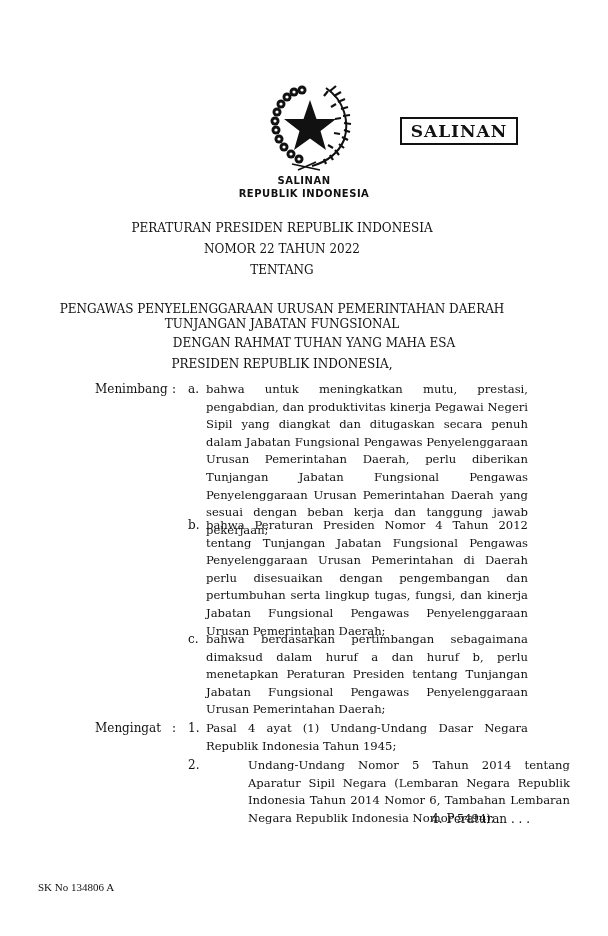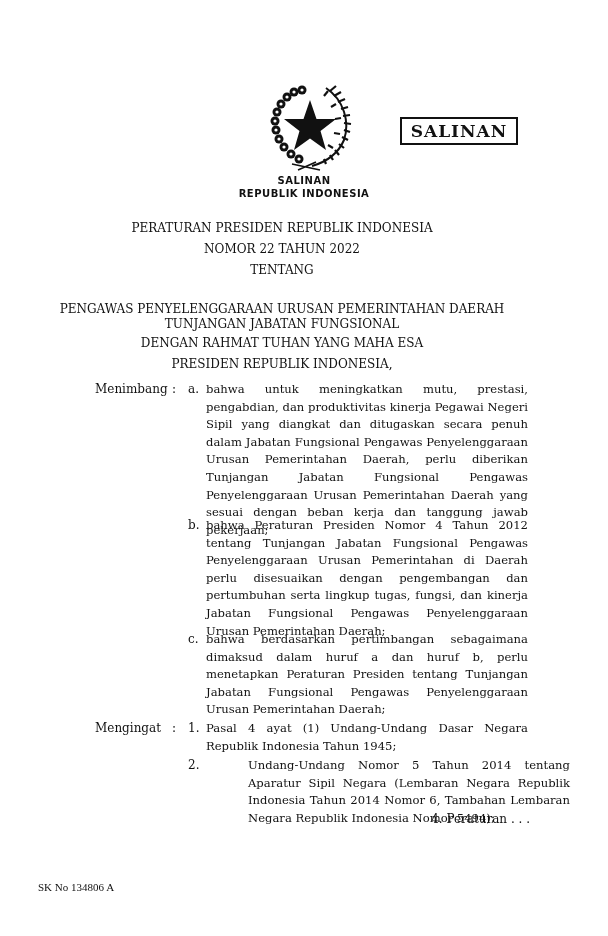--- a/index.html
+++ b/index.html
@@ -79,21 +79,21 @@
 
 <div class="presiden-head" style="top:175px;">SALINAN</div>
 <div class="presiden-head" style="top:188px;">REPUBLIK INDONESIA</div>
 
 <div class="center-line" style="top:221px;">PERATURAN PRESIDEN REPUBLIK INDONESIA</div>
 <div class="center-line" style="top:242px;">NOMOR 22 TAHUN 2022</div>
 <div class="center-line" style="top:263px;">TENTANG</div>
 <div class="center-line" style="top:285px;margin-top:32px;">TUNJANGAN JABATAN FUNGSIONAL</div>
 <div class="center-line" style="top:302px;">PENGAWAS PENYELENGGARAAN URUSAN PEMERINTAHAN DAERAH</div>
 
-<div class="center-line" style="top:336px;">DENGAN RAHMAT TUHAN YANG MAHA ESA</div>
+<div class="center-line" style="top:336px;padding-left:32px;">DENGAN RAHMAT TUHAN YANG MAHA ESA</div>
 <div class="center-line" style="top:357px;">PRESIDEN REPUBLIK INDONESIA,</div>
 
 <div class="label" style="top:382px;">Menimbang</div>
 <div class="colon" style="top:382px;">:</div>
 
 <div class="marker" style="top:382px;">a.</div>
 <div class="para" style="top:381px;">bahwa untuk meningkatkan mutu, prestasi, pengabdian, dan produktivitas kinerja Pegawai Negeri Sipil yang diangkat dan ditugaskan secara penuh dalam Jabatan Fungsional Pengawas Penyelenggaraan Urusan Pemerintahan Daerah, perlu diberikan Tunjangan Jabatan Fungsional Pengawas Penyelenggaraan Urusan Pemerintahan Daerah yang sesuai dengan beban kerja dan tanggung jawab pekerjaan;</div>
 
 <div class="marker" style="top:518px;">b.</div>
 <div class="para" style="top:517px;">bahwa Peraturan Presiden Nomor 4 Tahun 2012 tentang Tunjangan Jabatan Fungsional Pengawas Penyelenggaraan Urusan Pemerintahan di Daerah perlu disesuaikan dengan pengembangan dan pertumbuhan serta lingkup tugas, fungsi, dan kinerja Jabatan Fungsional Pengawas Penyelenggaraan Urusan Pemerintahan Daerah;</div>

